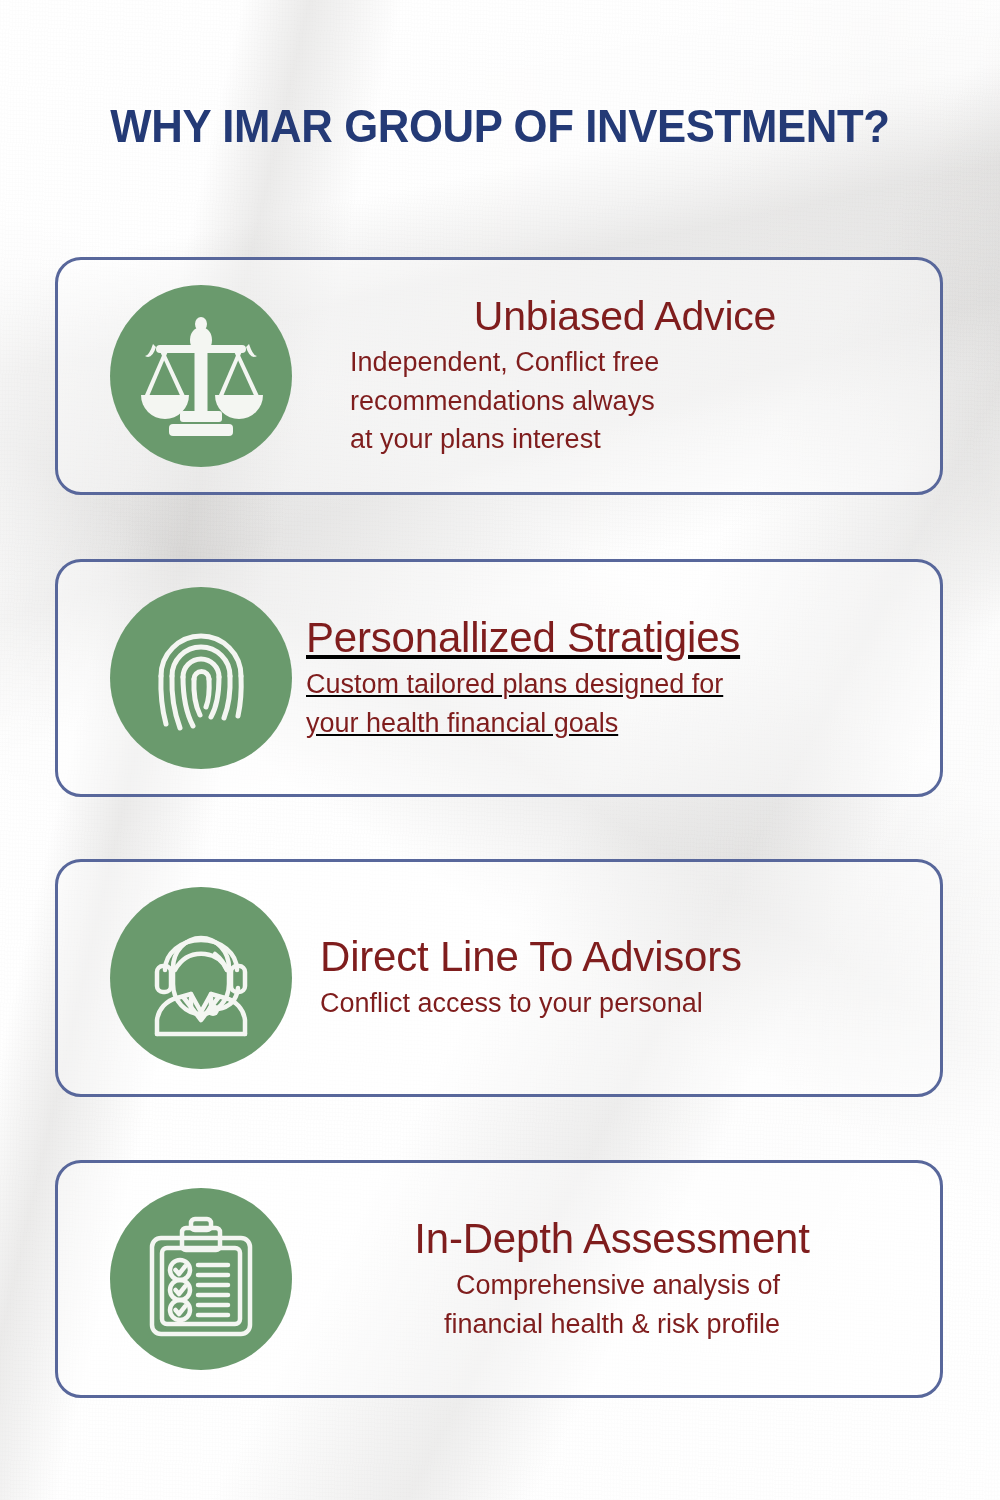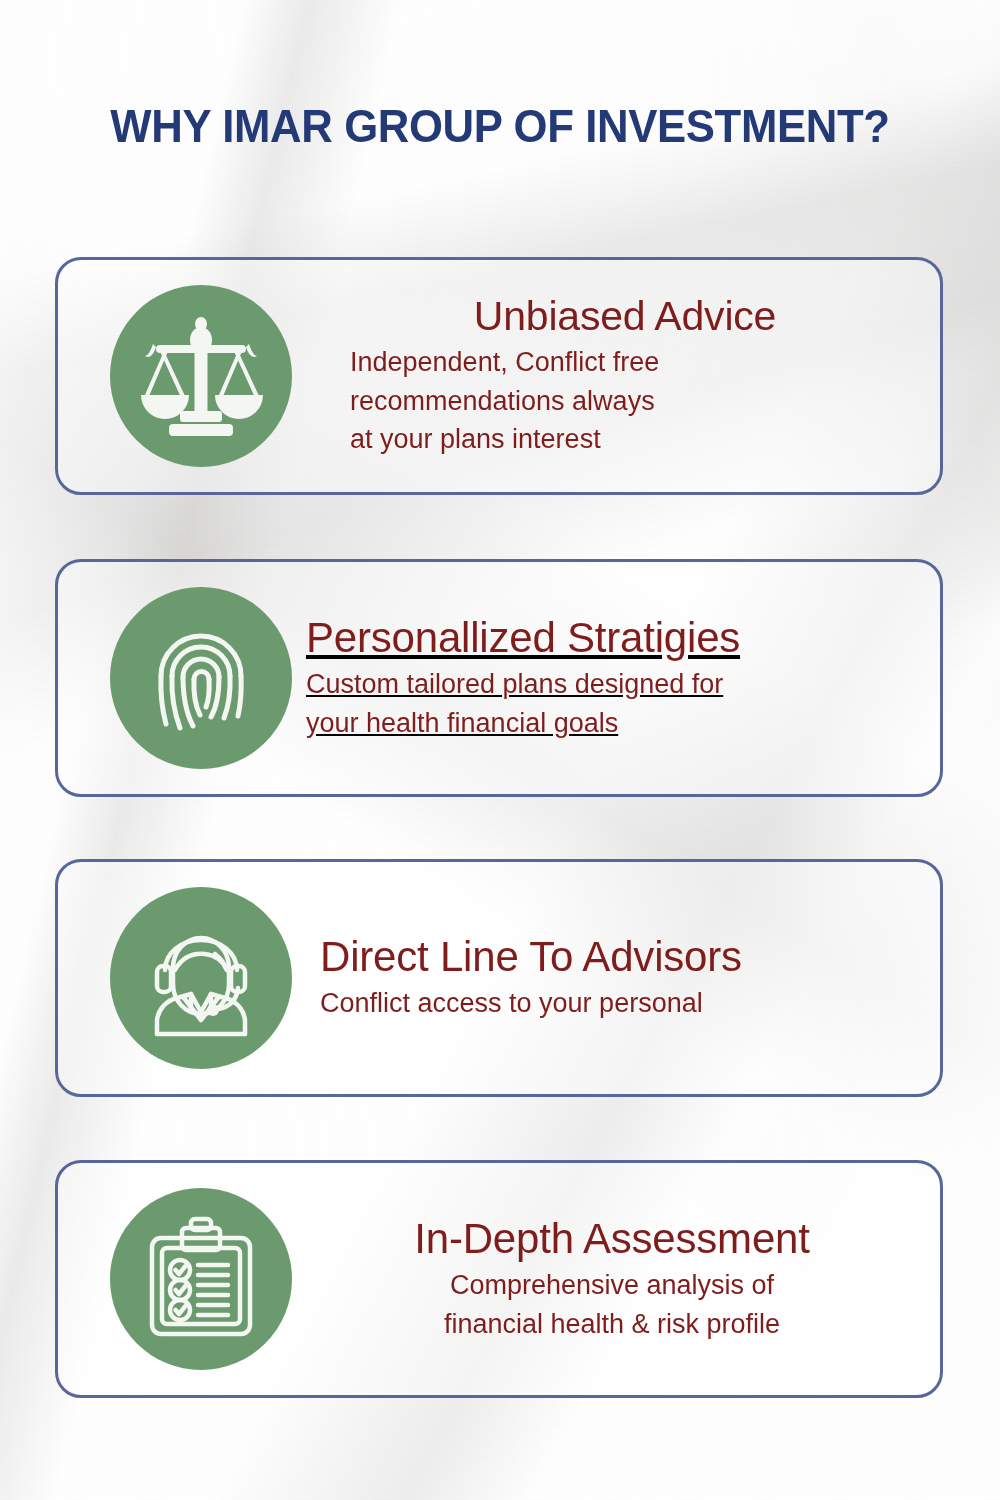--- a/index.html
+++ b/index.html
@@ -141,21 +141,21 @@
   #card-2 .card-text { align-items: flex-start; padding-left: 14px; text-decoration: underline; }
   #card-2 .card-title { font-size: 42px; }
   #card-2 .card-desc { text-align: left; }
 
   #card-3 .card-text { align-items: flex-start; padding-left: 28px; }
   #card-3 .card-title { font-size: 42px; }
   #card-3 .card-desc { text-align: left; }
 
   #card-4 .card-text { align-items: center; padding-left: 18px; }
   #card-4 .card-title { font-size: 42px; }
-  #card-4 .card-desc { text-align: center; }
+  #card-4 .card-desc { text-align: right; }
 </style>
 </head>
 <body>
 
 <div id="paper-bg"></div>
 <div id="paper-grain"></div>
 
 <div id="page">
 
   <div id="headline">WHY IMAR GROUP OF INVESTMENT?</div>

